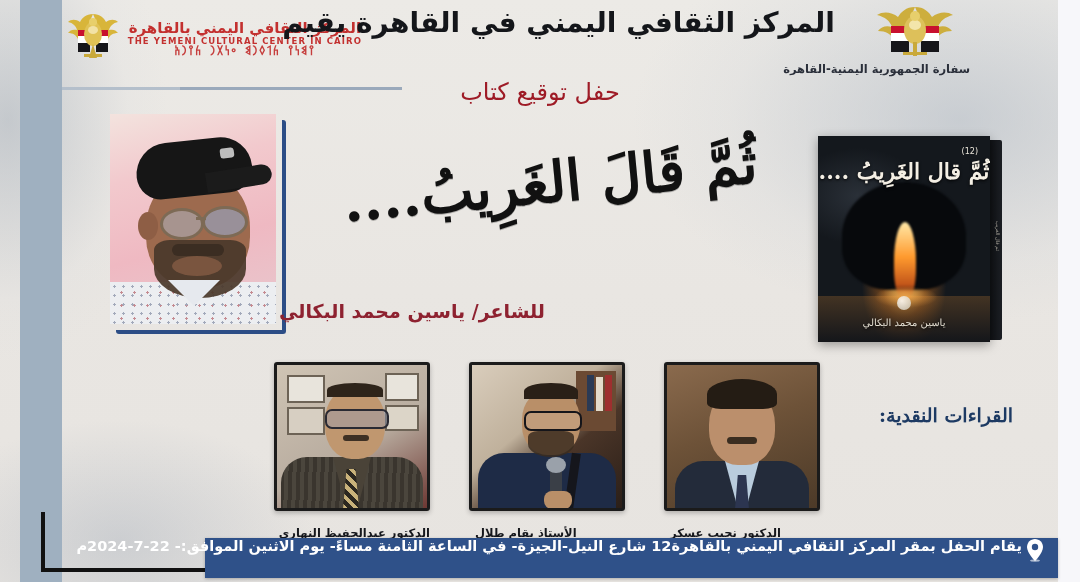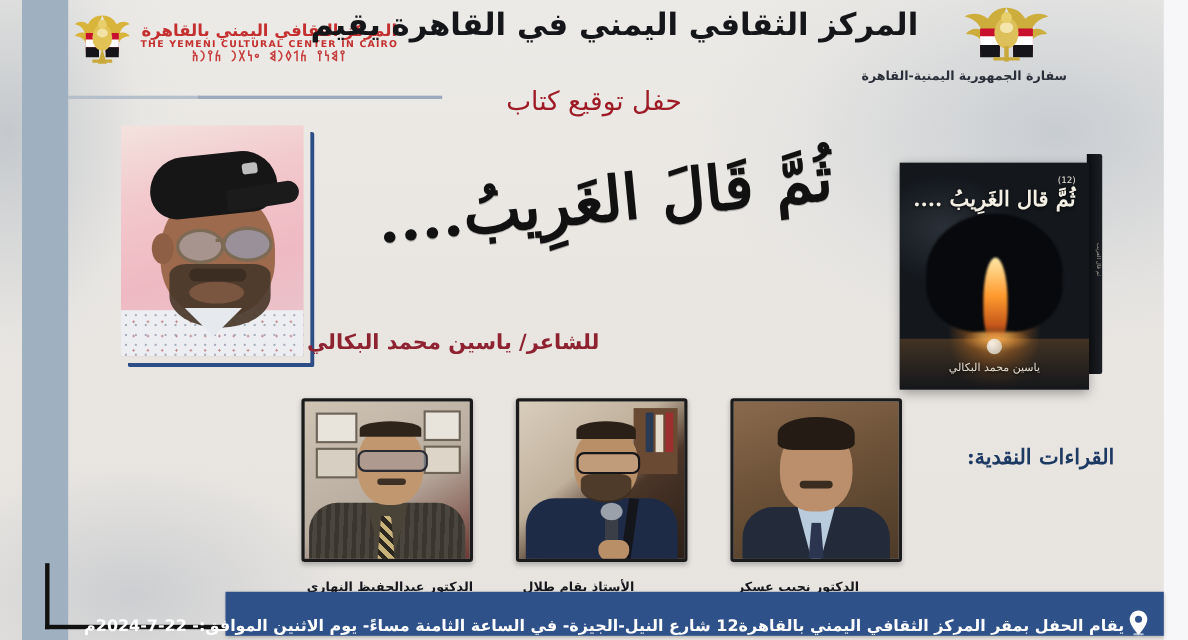--- a/index.html
+++ b/index.html
@@ -89,34 +89,34 @@
   .ap-shirt::after{content:"";position:absolute;left:0;top:0;width:166px;height:42px;
     background-image:radial-gradient(#8a93a8 1px,transparent 1.2px),radial-gradient(#b86a72 1px,transparent 1.2px);
     background-size:9px 9px,13px 13px;background-position:0 0,5px 4px;opacity:.75;}
   .ap-collar{position:absolute;left:58px;top:166px;width:52px;height:26px;background:#e6e9ee;clip-path:polygon(0 0,100% 0,50% 100%);}
 
   
   .book{position:absolute;left:818px;top:136px;width:172px;height:206px;}
   .book-spine{position:absolute;right:-12px;top:4px;width:14px;height:200px;background:linear-gradient(90deg,#0d0f12,#1c1f24);border-radius:0 2px 2px 0;}
   .book-spine-txt{position:absolute;right:-11px;top:30px;width:12px;height:140px;color:#c8c2b4;font-size:5px;writing-mode:vertical-rl;text-align:center;letter-spacing:1px;opacity:.8;}
   .book-front{
-    position:absolute;left:0;top:12px;width:172px;height:206px;overflow:hidden;
+    position:absolute;left:0;top:0;width:172px;height:206px;overflow:hidden;
     background:
       radial-gradient(ellipse 60px 90px at 86px 150px, rgba(255,190,90,.85) 0%, rgba(220,120,30,.45) 35%, rgba(40,30,20,0) 70%),
       radial-gradient(ellipse 110px 80px at 40px 60px, #2a3038 0%, #14181d 60%),
       linear-gradient(180deg,#1a1f26 0%,#0c0e12 45%,#11151a 72%,#1d2128 100%);
     box-shadow:0 3px 10px rgba(0,0,0,.35);
   }
   .bk-rock{position:absolute;left:24px;top:46px;width:124px;height:108px;background:#07090c;border-radius:50% 50% 38% 38%;filter:blur(1px);}
   .bk-flame{position:absolute;left:76px;top:86px;width:22px;height:78px;background:linear-gradient(180deg,#ffe9a8,#ff9a2e 45%,#c3561a 80%,rgba(80,30,10,0));border-radius:50% 50% 40% 40%;filter:blur(1.2px);}
   .bk-glow{position:absolute;left:56px;top:150px;width:64px;height:22px;background:radial-gradient(ellipse at center,rgba(255,180,80,.7),rgba(255,150,50,0) 70%);}
   .bk-refl{position:absolute;left:0;top:160px;width:172px;height:46px;background:linear-gradient(180deg,rgba(255,160,60,.20),rgba(20,22,26,.9));}
   .bk-badge{position:absolute;right:12px;top:11px;color:#e9e4d9;font-size:8px;}
   .bk-title{position:absolute;left:0;right:0;top:22px;text-align:center;color:#f4efe4;
-    font-family:"DejaVu Serif","Liberation Serif",serif;font-size:19px;font-weight:bold;line-height:1.25;
+    font-family:"DejaVu Serif","Liberation Serif",serif;font-size:22px;font-weight:bold;line-height:1.25;
     text-shadow:0 1px 3px rgba(0,0,0,.9);}
   .bk-author{position:absolute;left:0;right:0;bottom:14px;text-align:center;color:#e3ddd0;font-size:10px;
     font-family:"DejaVu Serif","Liberation Serif",serif;text-shadow:0 1px 3px rgba(0,0,0,.9);}
   .bk-seal{position:absolute;left:50%;bottom:32px;transform:translateX(-50%);width:14px;height:14px;border-radius:50%;
     background:radial-gradient(circle at 35% 35%,#fff,#cfc6b2);opacity:.85;}
 
   
   .critics-label{
     position:absolute;right:24px;top:404px;width:220px;text-align:center;
     font-size:19px;font-weight:bold;color:#1d3a63;
@@ -164,21 +164,21 @@
   .s3 .hair{position:absolute;left:50px;top:18px;width:56px;height:14px;background:#2e241a;border-radius:50% 50% 0 0;}
   .s3 .glass{position:absolute;left:48px;top:44px;width:60px;height:16px;border:2px solid #2a2a33;border-radius:7px;background:rgba(140,160,200,.35);}
   .s3 .mous{position:absolute;left:66px;top:70px;width:26px;height:6px;background:#3e3024;border-radius:4px;}
   .s3 .jacket{position:absolute;left:4px;top:92px;width:142px;height:52px;background:repeating-linear-gradient(92deg,#3a352e 0 4px,#4b463d 4px 8px);border-radius:26px 26px 0 0;}
   .s3 .shirt{position:absolute;left:56px;top:92px;width:38px;height:52px;background:#4a4338;clip-path:polygon(0 0,100% 0,64% 100%,36% 100%);}
   .s3 .tie{position:absolute;left:66px;top:104px;width:16px;height:40px;background:repeating-linear-gradient(45deg,#c9b27a 0 4px,#2b2720 4px 8px);clip-path:polygon(22% 0,78% 0,100% 100%,0 100%);}
 
   
   .banner{
     position:absolute;left:205px;top:538px;width:853px;height:40px;
-    background:#2f5189;display:flex;align-items:flex-end;padding:0 10px;box-sizing:border-box;
+    background:#2f5189;display:flex;align-items:flex-start;padding:0 10px;box-sizing:border-box;
     box-shadow:0 1px 3px rgba(0,0,0,.25);
   }
   .banner-pin{width:26px;flex:0 0 26px;display:flex;align-items:center;justify-content:center;}
   .banner-text{
     flex:1;text-align:center;color:#ffffff;font-size:14.5px;font-weight:bold;white-space:nowrap;
     letter-spacing:-.1px;
   }
 </style>
 </head>
 <body>

